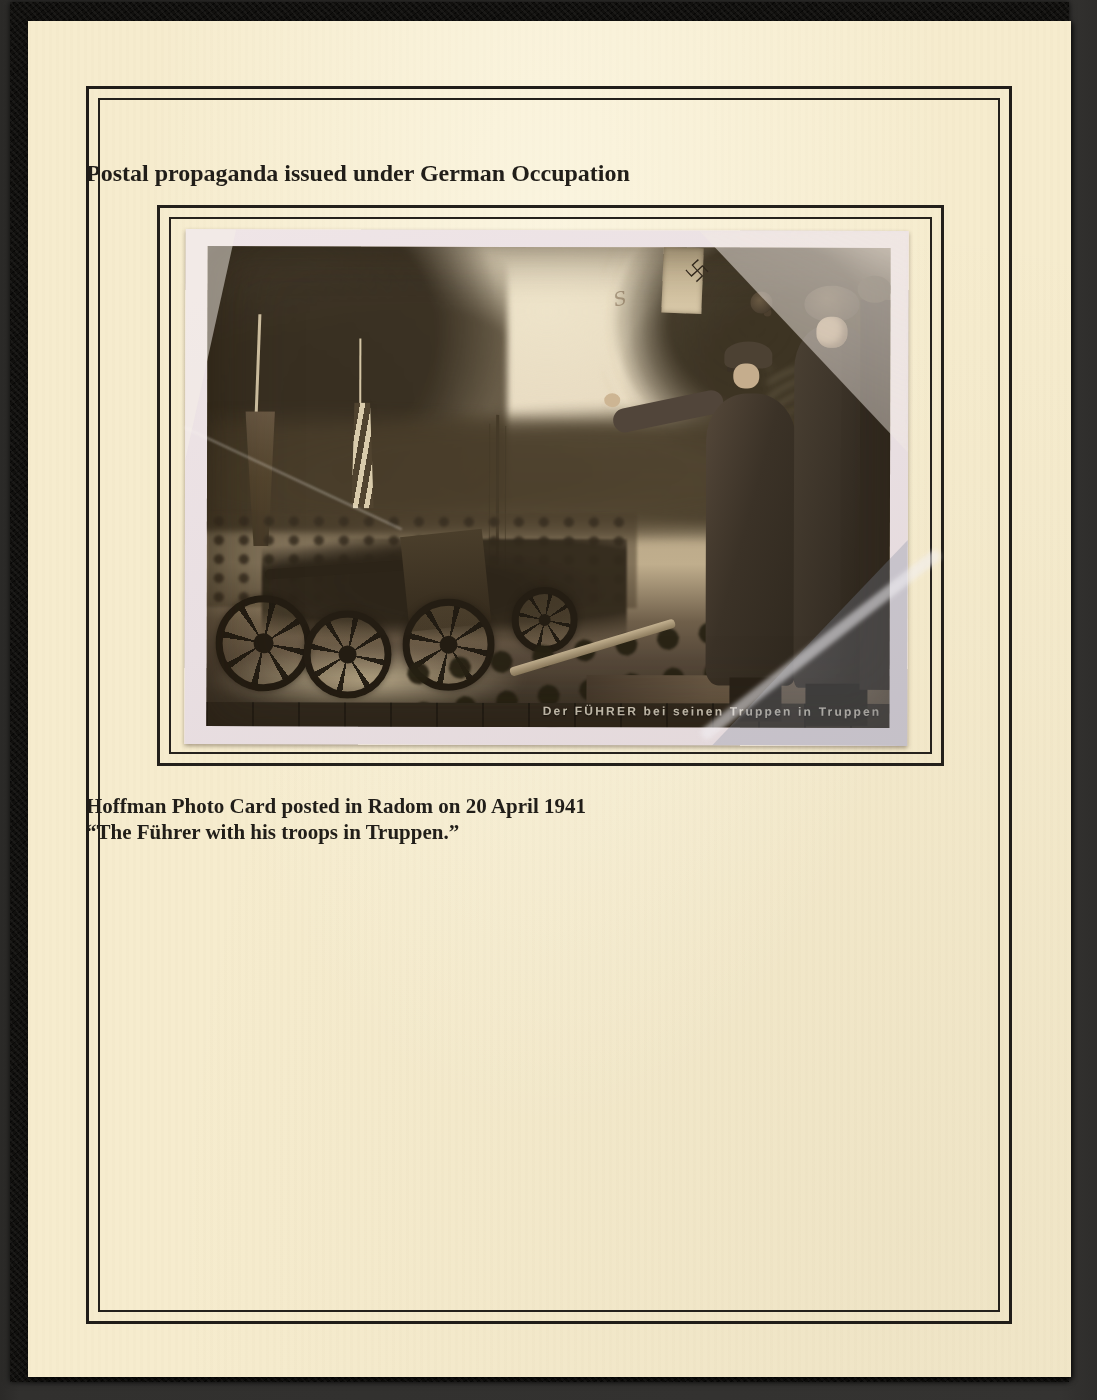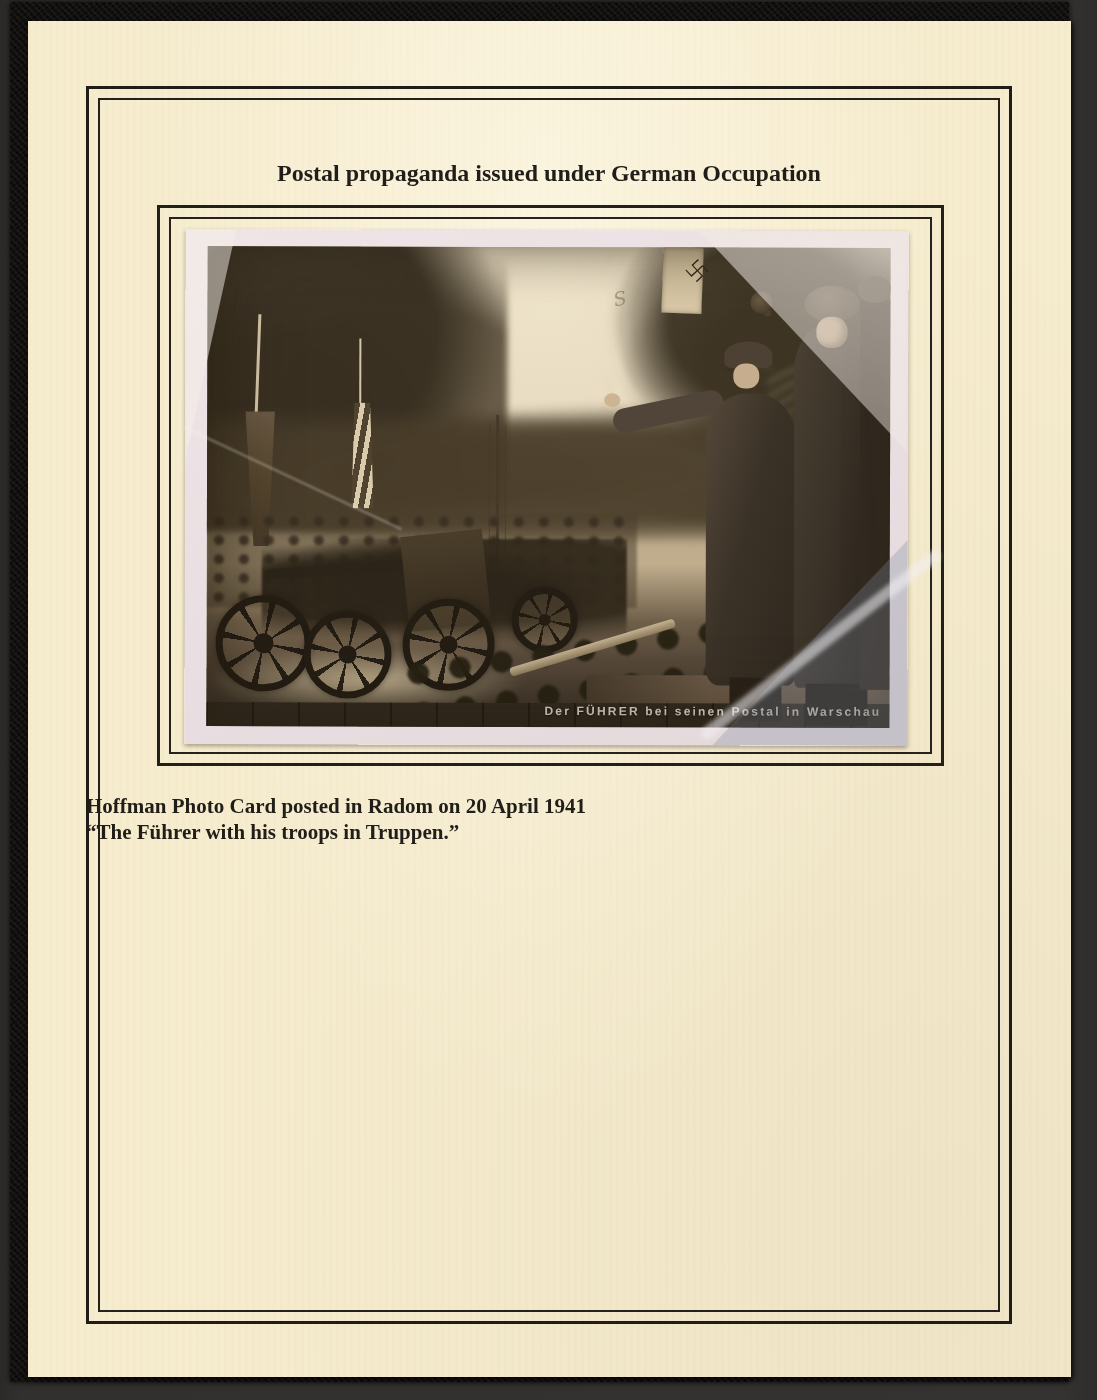--- a/index.html
+++ b/index.html
@@ -21,21 +21,21 @@
         box-shadow:2px 2px 5px rgba(0,0,0,.75);}
   
   .border-outer{position:absolute;left:58px;top:65px;width:926px;height:1238px;
         border:3px solid #201d19;box-sizing:border-box;}
   .border-inner{position:absolute;left:9px;top:9px;right:9px;bottom:9px;
         border:2px solid #24211c;}
   
   .title{position:absolute;left:58px;top:97px;width:926px;margin:0;text-align:center;
         font-family:"DejaVu Serif",serif;font-weight:700;font-size:31px;letter-spacing:-.3px;
         color:#211e19;}
-  .subtitle{position:absolute;left:58px;top:139px;width:926px;margin:0;text-align:center;
+  .subtitle{position:absolute;left:58px;top:139px;width:926px;margin:0;text-align:left;
         font-family:"Liberation Serif",serif;font-weight:700;font-size:24px;color:#211e19;}
   
   .photo-frame{position:absolute;left:129px;top:184px;width:787px;height:561px;
         border:3px solid #23201b;box-sizing:border-box;}
   .photo-frame-inner{position:absolute;left:9px;top:9px;right:9px;bottom:9px;border:2px solid #26221d;}
   
   .photo-card{position:absolute;left:157px;top:209px;width:723px;height:515px;
         background:linear-gradient(160deg,#efe5e7 0%,#e9dfe2 55%,#e3d8da 100%);
         transform:rotate(.15deg);box-shadow:0 2px 4px rgba(70,55,40,.45);}
   .photo{position:absolute;left:22px;top:17px;width:683px;height:480px;overflow:hidden;
@@ -201,21 +201,21 @@
         <div class="hitler-coat"></div>
         <div class="hitler-cap"></div>
         <div class="hitler-face"></div>
         <div class="hitler-legs"></div>
         <div class="officer-body"></div>
         <div class="officer-helmet"></div>
         <div class="officer-face"></div>
         <div class="officer-legs"></div>
         <div class="soldier-right"></div>
         <div class="soldier-right-helmet"></div>
-        <div class="photo-caption">Der FÜHRER bei seinen Postal in Warschau</div>
+        <div class="photo-caption">Der FÜHRER bei seinen Truppen in Truppen</div>
       </div>
       <div class="refl refl-tl"></div>
       <div class="refl crease-tl"></div>
       <div class="refl refl-tr"></div>
       <div class="refl refl-br-dark"></div>
       <div class="refl refl-br-light"></div>
     </div>
 
     <div class="caption">
       <div>Hoffman Photo Card posted in Radom on 20 April 1941</div>

